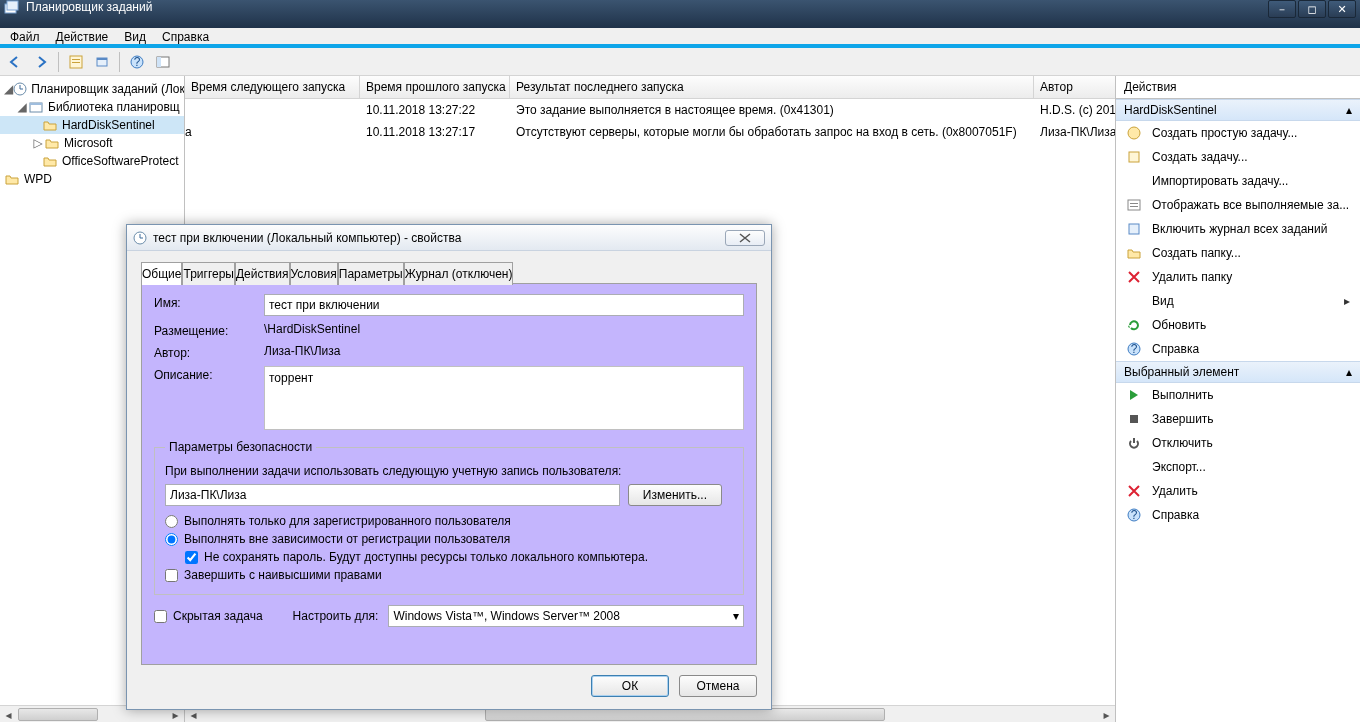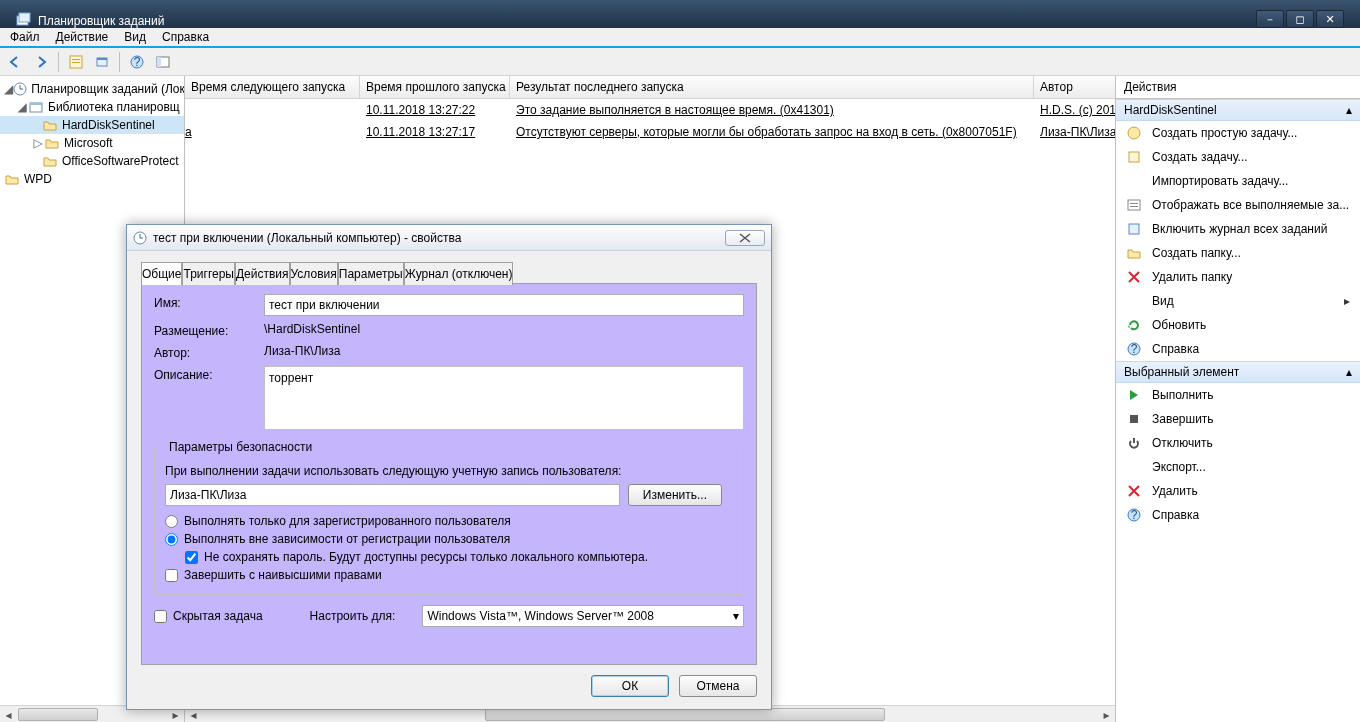--- a/index.html
+++ b/index.html
@@ -1,46 +1,46 @@
 <!DOCTYPE html>
 <html><head>
 <meta charset="utf-8">
 <style>
 * { box-sizing: border-box; margin: 0; padding: 0; font-family: "Segoe UI", Tahoma, sans-serif; font-size: 12px; }
 html, body { width: 1360px; height: 722px; overflow: hidden; background: #d6dff5; }
 
 
-.titlebar { height: 28px; background: linear-gradient(to bottom,#3b5470,#1f3249); color:#fff; display:flex; align-items:flex-end; padding:0 16px; }
+.titlebar { height: 28px; background: linear-gradient(to bottom,#3b5470,#1f3249); color:#fff; display:flex; align-items:flex-start; padding:0 4px; }
 .titlebar .icon { width:16px; height:16px; margin-right:6px; display:flex; align-items:center; justify-content:center; }
 .titlebar .title { flex:1; }
 .winbtns { display:flex; gap:2px; margin-left:auto; }
 .winbtn { width:28px; height:18px; background: linear-gradient(#3f5b7a,#2a3d55); border:1px solid #1a2838; border-radius:2px; display:flex; align-items:center; justify-content:center; color:#fff; font-size:11px; cursor:pointer; }
 
 
-.menubar { height:20px; background:#f0f0f0; border-bottom:2px solid #0ea5e9; display:flex; padding:0 2px; }
+.menubar { height:20px; background:#f0f0f0; border-bottom:4px solid #0ea5e9; display:flex; padding:0 2px; }
 .menuitem { padding:2px 8px; cursor:pointer; }
 
 
 .toolbar { height:28px; background:#f0f0f0; border-bottom:1px solid #d4d4d4; display:flex; align-items:center; gap:4px; padding:0 4px; }
 .tbtn { width:22px; height:22px; border:1px solid transparent; display:flex; align-items:center; justify-content:center; border-radius:2px; cursor:pointer; }
 .tsep { width:1px; height:20px; background:#c0c0c0; margin:0 2px; }
 
 
 .main { display:flex; height: calc(722px - 28px - 20px - 28px); background:#fff; }
 .tree { width:185px; border-right:1px solid #c0c0c0; background:#fff; padding:4px 0; overflow:hidden; }
 .tree-row { display:flex; align-items:center; height:18px; padding-left:4px; cursor:pointer; white-space:nowrap; }
 .tree-row .twisty { width:12px; display:inline-block; text-align:center; color:#666; }
 .tree-row .ticon { width:16px; height:16px; margin-right:4px; display:flex;align-items:center;justify-content:center; }
 .tree-row.selected { background:#cde6f7; }
 
 .center { flex:1; display:flex; flex-direction:column; border-right:1px solid #c0c0c0; overflow:hidden; }
 .listhdr { display:flex; background:linear-gradient(#fdfdfd,#ececec); border-bottom:1px solid #d4d4d4;justify-content:space-between; }
 .listhdr-col { padding:4px 6px; border-right:1px solid #d4d4d4; white-space:nowrap; }
 .listrow { display:flex; padding:2px 0; }
-.listcell { padding:2px 6px; white-space:nowrap; overflow:hidden;text-decoration:underline; }
+.listcell { padding:2px 6px; white-space:nowrap; overflow:hidden; }
 
 .actions { width:244px; background:#fff; display:flex; flex-direction:column; }
 .actions-title { padding:4px 8px; border-bottom:1px solid #c0c0c0; }
 .actions-group-hdr { background:linear-gradient(#eaf2fb,#d5e6f9); padding:3px 8px; display:flex; align-items:center; border-top:1px solid #c7d8ec; border-bottom:1px solid #c7d8ec; }
 .actions-group-hdr .collapse { margin-left:auto; }
 .action-item { display:flex; align-items:center; padding:4px 10px; gap:10px; cursor:pointer; }
 .action-icon { width:16px; height:16px; display:flex; align-items:center; justify-content:center; }
 .action-item .chev { margin-left:auto; color:#333; }
 .dialog { position:absolute; left:126px; top:224px; width:646px; height:486px; background:#f0f0f0; border:1px solid #7a94b0; box-shadow:0 0 12px rgba(0,0,0,.35); }
 .dlg-titlebar { height:26px; background:linear-gradient(#fdfdfd,#e3e9f1); display:flex; align-items:center; padding:0 6px; border-bottom:1px solid #c9d3e0; }
@@ -55,21 +55,21 @@
 .form-value { flex:1; }
 .desc-box { flex:1; border:1px solid #c0c0c0; background:#fff; padding:4px; height:64px; }
 fieldset.sec { border:1px solid #c0c0c0; padding:10px 21px 8px 10px; margin-top:4px; }
 fieldset.sec legend { padding:0 4px; }
 .acct-row { display:flex; gap:8px; margin:6px 0 8px 0; }
 .acct-input { flex:1; border:1px solid #abadb3; background:#fff; padding:2px 4px; height:22px; }
 .btn { height:22px; padding:0 14px; border:1px solid #8a8a8a; background:linear-gradient(#fdfdfd,#e6e6e6); border-radius:3px; cursor:pointer; }
 .btn.primary { border-color:#3c7fb1; box-shadow:0 0 0 1px #a9d0ef inset; }
 .radio-row, .check-row { display:flex; align-items:center; gap:6px; margin:4px 0; }
 .radio-row input, .check-row input { margin:0; }
-.bottom-row { display:flex; align-items:center; gap:27px; margin-top:10px; }
+.bottom-row { display:flex; align-items:center; gap:10px; margin-top:10px; }
 .select { flex:1; height:22px; border:1px solid #abadb3; background:#fff; padding:2px 4px; display:flex; align-items:center; justify-content:space-between; }
 .dlg-buttons { display:flex; gap:10px; justify-content:flex-end; padding:10px 0 12px 0; }
 .hscroll { height:17px; background:#f0f0f0; border-top:1px solid #d4d4d4; position:relative; }
 .hscroll .thumb { position:absolute; left:18px; top:2px; height:13px; width:80px; background:linear-gradient(#e8e8e8,#cfcfcf); border:1px solid #b0b0b0; border-radius:2px; }
 .hscroll .arrow { position:absolute; top:0; width:17px; height:17px; display:flex; align-items:center; justify-content:center; color:#555; }
 
 svg { display:block; }
 </style>
 </head>
 <body>

